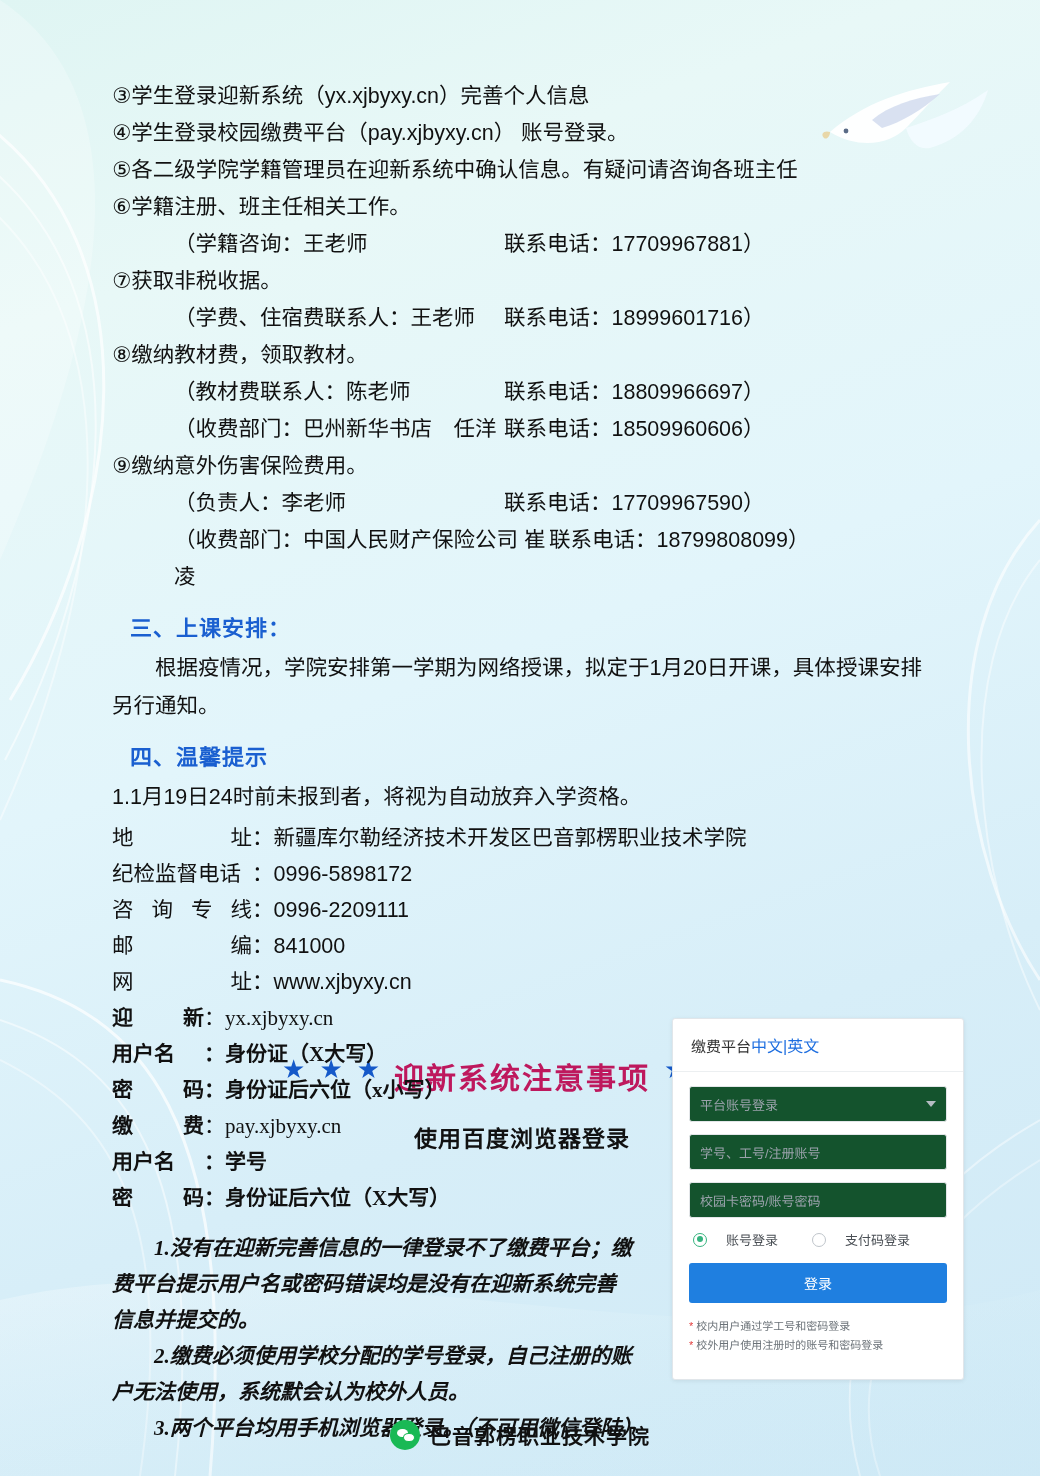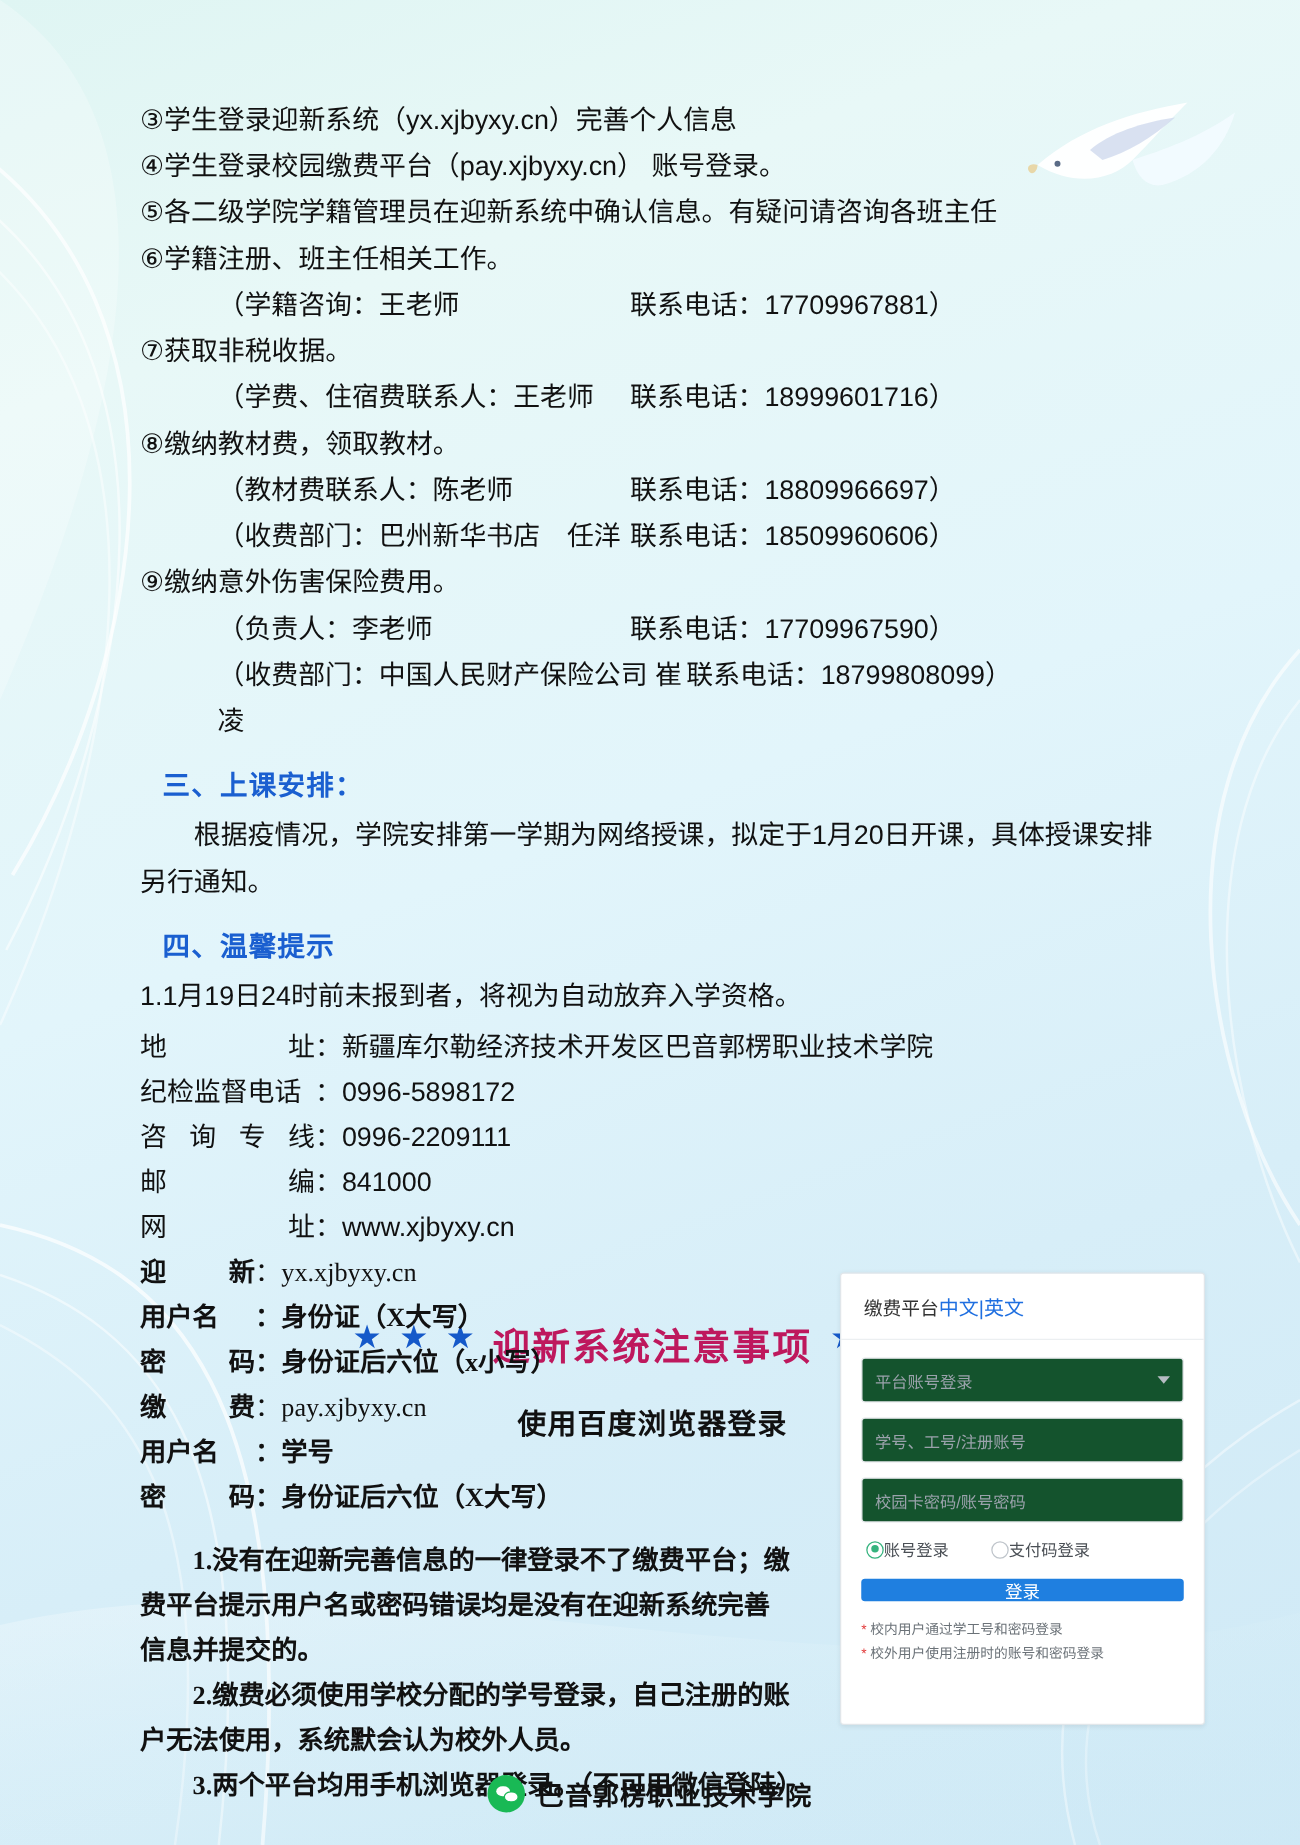--- a/index.html
+++ b/index.html
@@ -57,47 +57,47 @@
 
   
   .lower{position:absolute;left:112px;top:1000px;width:830px;display:flex;gap:18px;}
   .lower-left{width:520px;font-family:"Liberation Serif","DejaVu Serif",serif;}
   .cred{display:flex;font-size:21px;line-height:36px;}
   .cred .k{width:92px;display:flex;justify-content:space-between;font-weight:bold;}
   .cred .v{white-space:nowrap;}
   .cred .v.b{font-weight:bold;}
   .cred .v.mono{font-family:"Liberation Serif","DejaVu Serif",serif;font-weight:normal;}
   .notes{margin-top:14px;font-size:21px;line-height:36px;font-weight:bold;}
-  .notes p{margin:0;text-indent:2em;}
+  .notes p{margin:0;text-indent:2em;font-style:italic;}
 
   
   .mock{
     position:absolute;left:672px;top:1018px;width:290px;height:360px;
     background:#fff;border:1px solid #e1e6ea;border-radius:3px;
     box-shadow:0 1px 4px rgba(0,0,0,.08);
     font-family:"Liberation Sans","DejaVu Sans",sans-serif;
   }
   .mock-head{display:flex;align-items:center;justify-content:flex-start;
     padding:14px 18px;border-bottom:1px solid #eceff1;}
   .mock-head .t{font-size:15px;color:#333;}
   .mock-head .lang{font-size:16px;color:#1f6fe0;}
   .mock-body{padding:14px 16px 10px 16px;}
   .field{
     height:34px;border:1px solid #e3e6e9;border-radius:3px;background:#14532d;
     display:flex;align-items:center;padding:0 10px;margin-bottom:12px;
     font-size:13px;color:#9aa2ab;justify-content:space-between;
   }
   .chev{width:0;height:0;border-left:5px solid transparent;border-right:5px solid transparent;border-top:6px solid #b6bcc3;}
   .radios{display:flex;gap:34px;align-items:center;margin:6px 0 14px 4px;font-size:13px;color:#4a4f55;}
-  .radio{display:flex;align-items:center;gap:0;}
+  .radio{display:flex;align-items:center;gap:19px;}
   .dot{width:12px;height:12px;border-radius:50%;border:1px solid #bfc5cb;display:inline-block;position:relative;background:#fff;}
   .dot.on{border-color:#35b37e;}
   .dot.on:after{content:"";position:absolute;left:2.5px;top:2.5px;width:6px;height:6px;border-radius:50%;background:#35b37e;}
   .loginbtn{
-    height:18px;background:#1f7fe0;color:#fff;border-radius:3px;display:flex;
+    height:40px;background:#1f7fe0;color:#fff;border-radius:3px;display:flex;
     align-items:center;justify-content:center;font-size:14px;margin-bottom:14px;
   }
   .hint{font-size:11px;color:#6b7278;line-height:19px;}
   .hint .ast{color:#e23b3b;margin-right:3px;}
 
   
   .footer{
     position:absolute;left:0;right:0;bottom:26px;display:flex;align-items:center;
     justify-content:center;gap:10px;
   }

